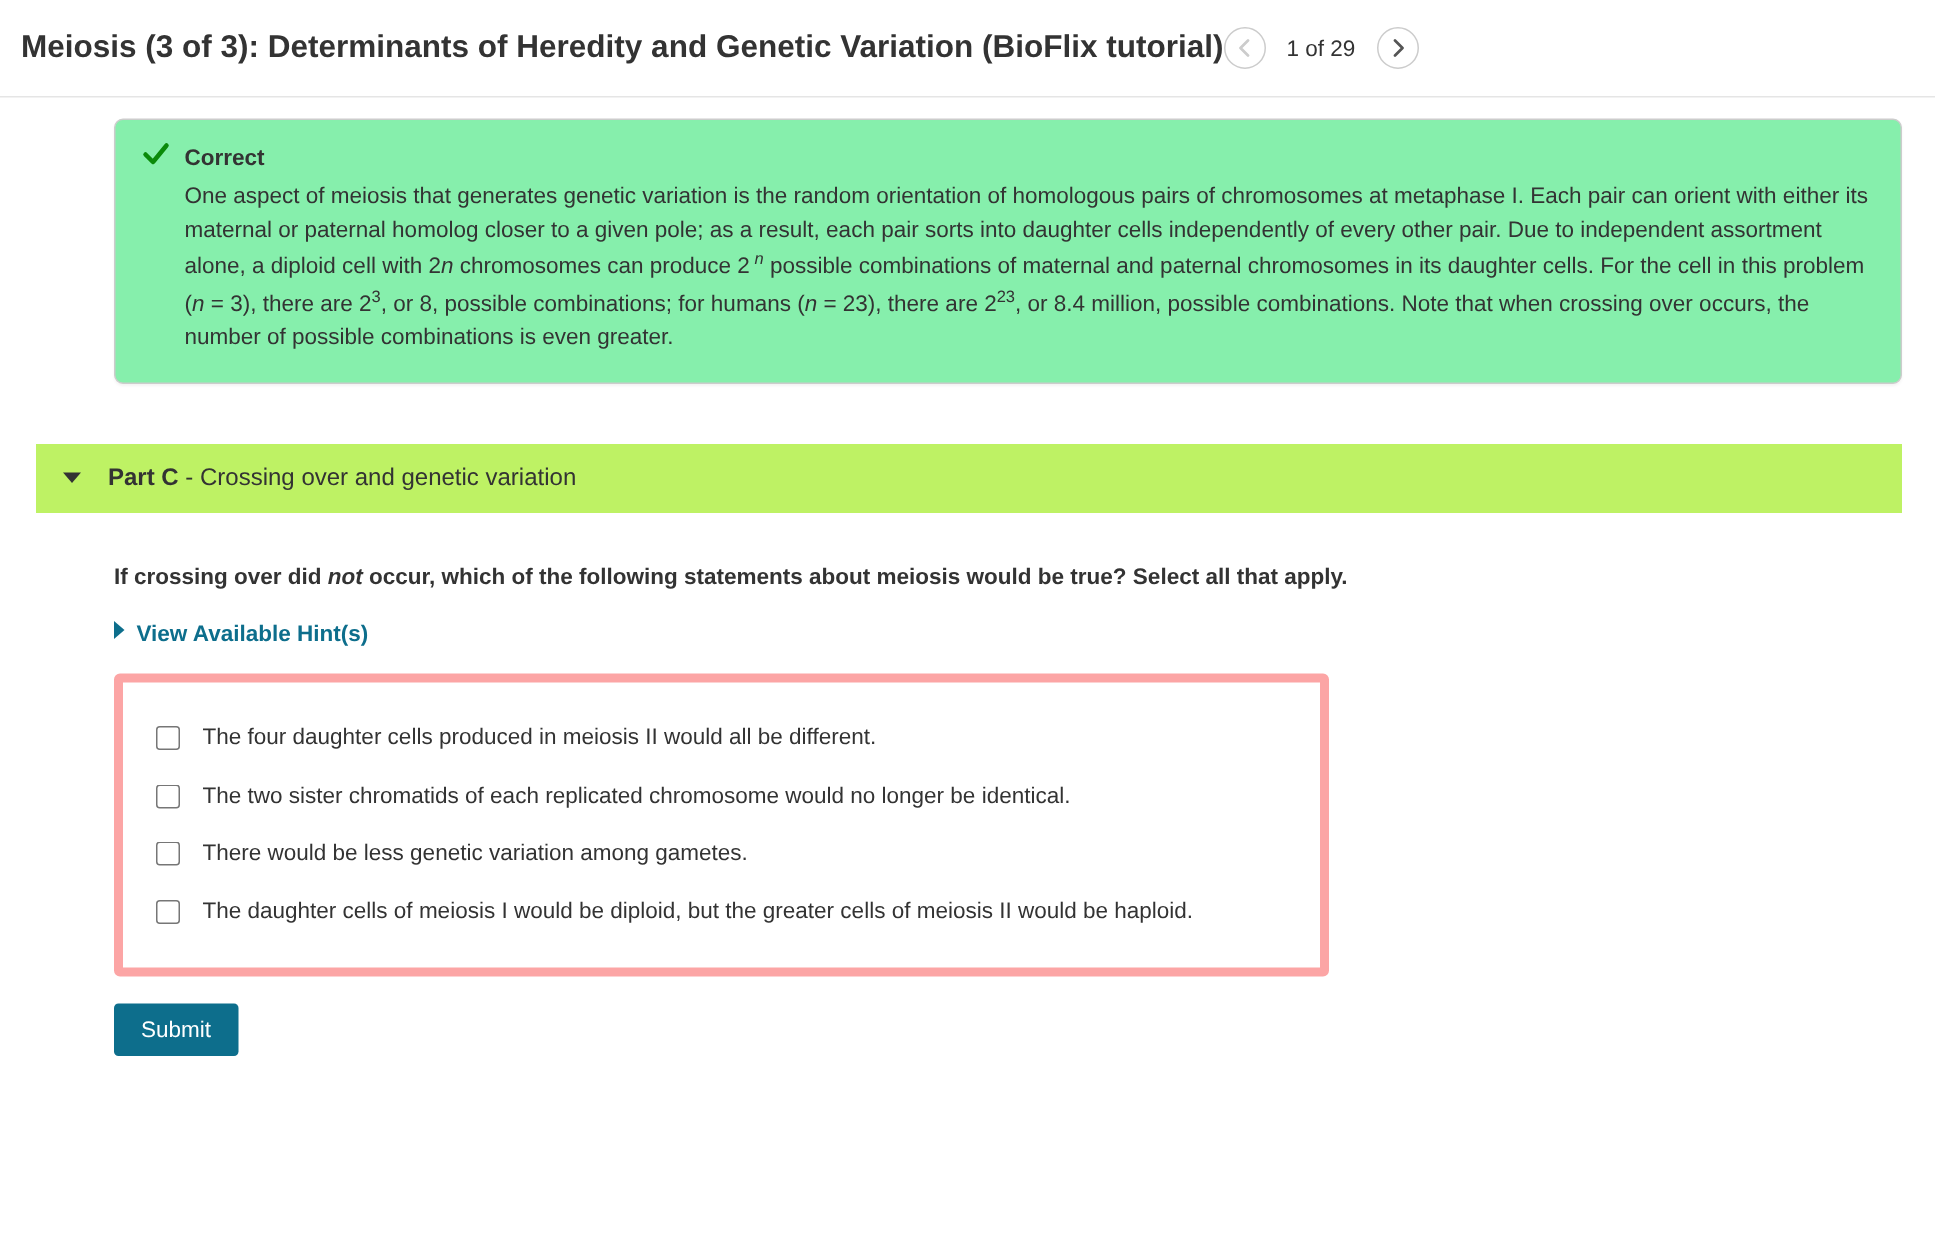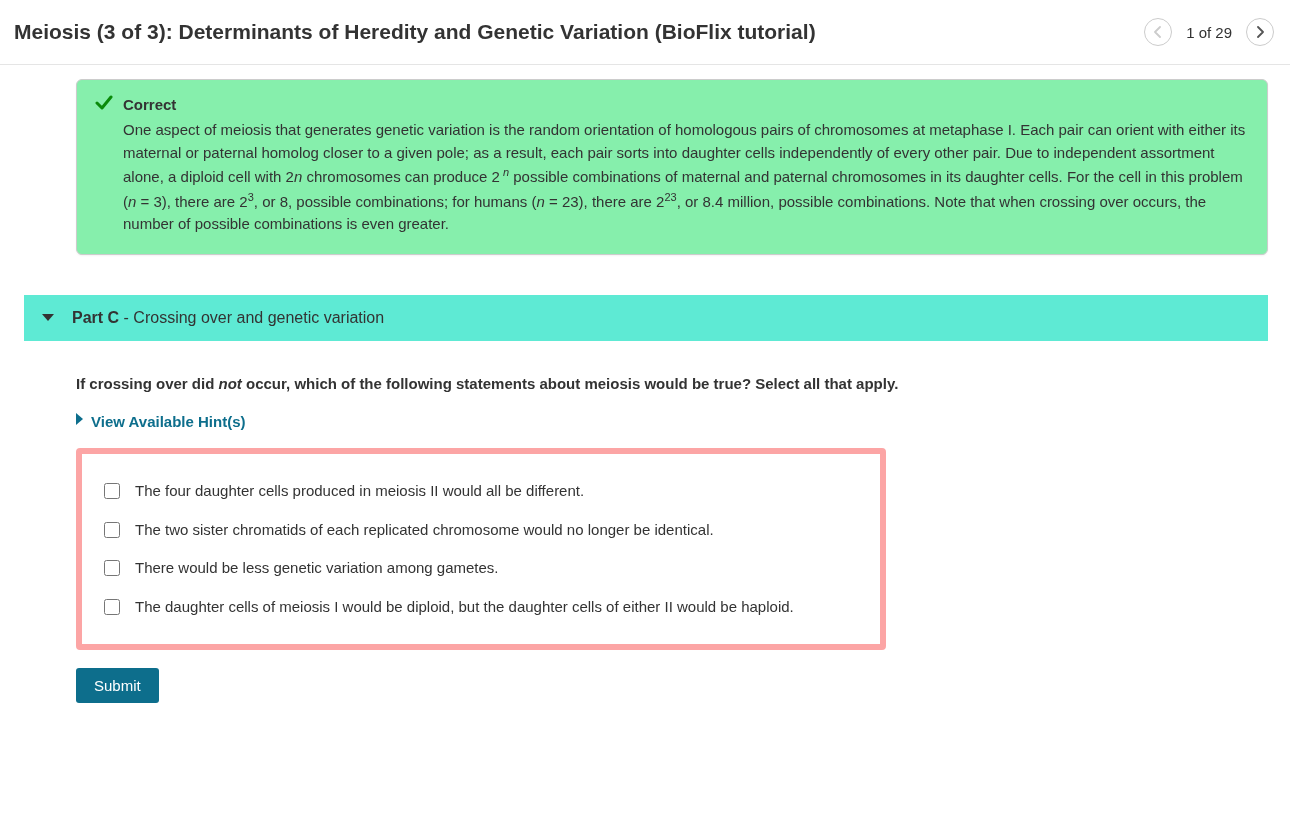--- a/index.html
+++ b/index.html
@@ -6,22 +6,22 @@
   body {
     margin: 0;
     font-family: Arial, Helvetica, sans-serif;
     font-size: 15px;
     color: #333;
     background: #fff;
   }
   .header {
     display: flex;
     align-items: center;
-    justify-content: space-between;
-    padding: 18px 16px 18px 14px;
+    justify-content: flex-start;
+    padding: 18px 28px 18px 14px;
     border-bottom: 1px solid #e5e5e5;
   }
   .header-title {
     font-size: 21px;
     font-weight: bold;
     color: #333;
   }
   .nav {
     display: flex;
     align-items: center;
@@ -81,21 +81,21 @@
     font-size: 15px;
     color: #333;
   }
   .feedback-text .ital { font-style: italic; }
   .feedback-text sup { font-size: 11px; }
   .part-header-row {
     display: flex;
     align-items: center;
     gap: 18px;
     margin-top: 40px;
-    background: #5eead4;
+    background: #bef264;
     padding: 14px 10px;
     margin-left: -52px;
   }
   .caret {
     width: 0; height: 0;
     border-left: 6px solid transparent;
     border-right: 6px solid transparent;
     border-top: 7px solid #333;
     margin-left: 8px;
   }
@@ -225,21 +225,21 @@
         <label class="option">
           <input type="checkbox" style="">
           <span>The two sister chromatids of each replicated chromosome would no longer be identical.</span>
         </label>
         <label class="option">
           <input type="checkbox" style="">
           <span>There would be less genetic variation among gametes.</span>
         </label>
         <label class="option">
           <input type="checkbox" style="">
-          <span>The daughter cells of meiosis I would be diploid, but the daughter cells of either II would be haploid.</span>
+          <span>The daughter cells of meiosis I would be diploid, but the greater cells of meiosis II would be haploid.</span>
         </label>
       </div>
 
       <button class="submit-btn">Submit</button>
     </div>
 
   </div>
 </div>
 
 </body></html>

